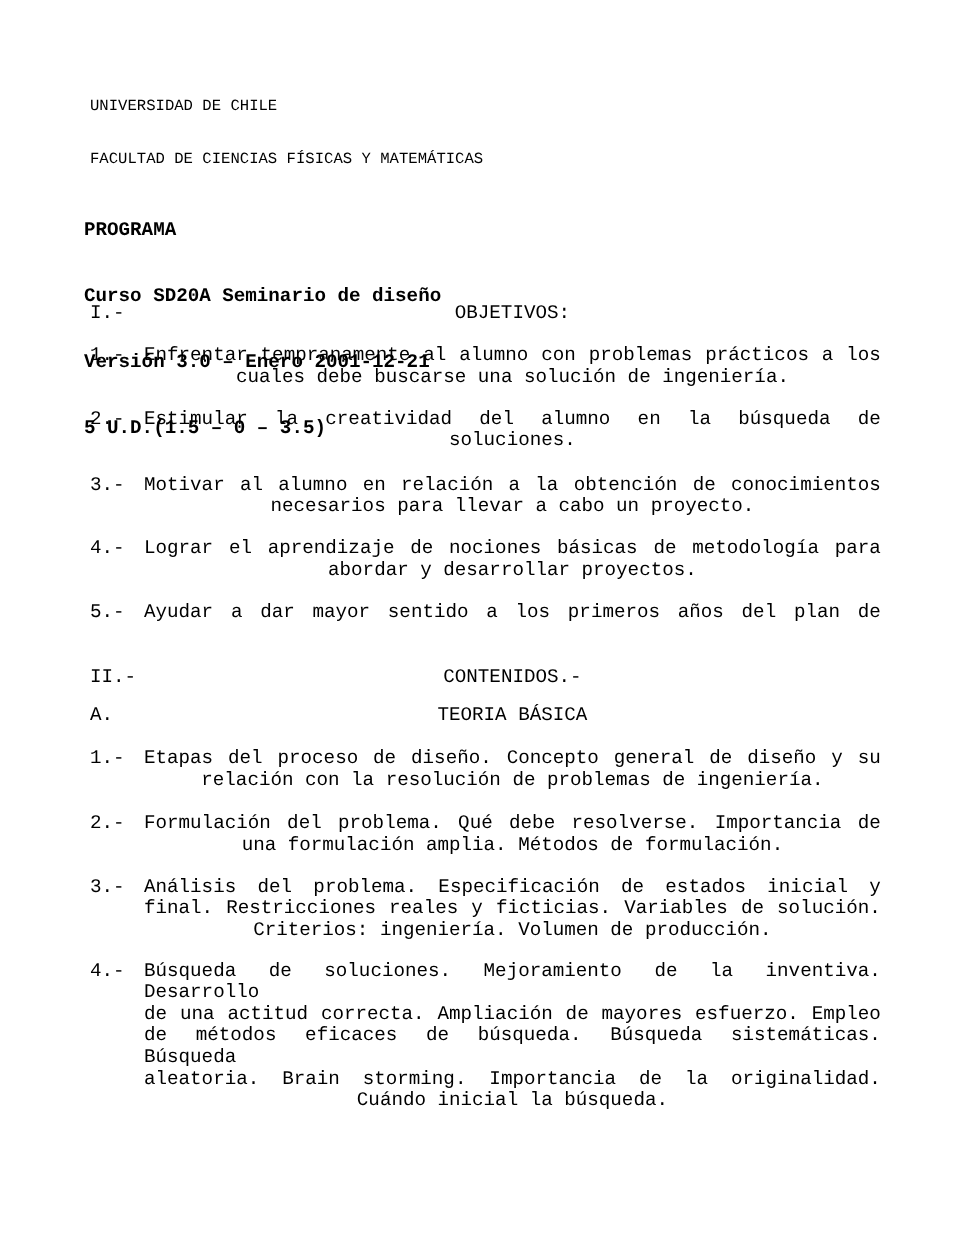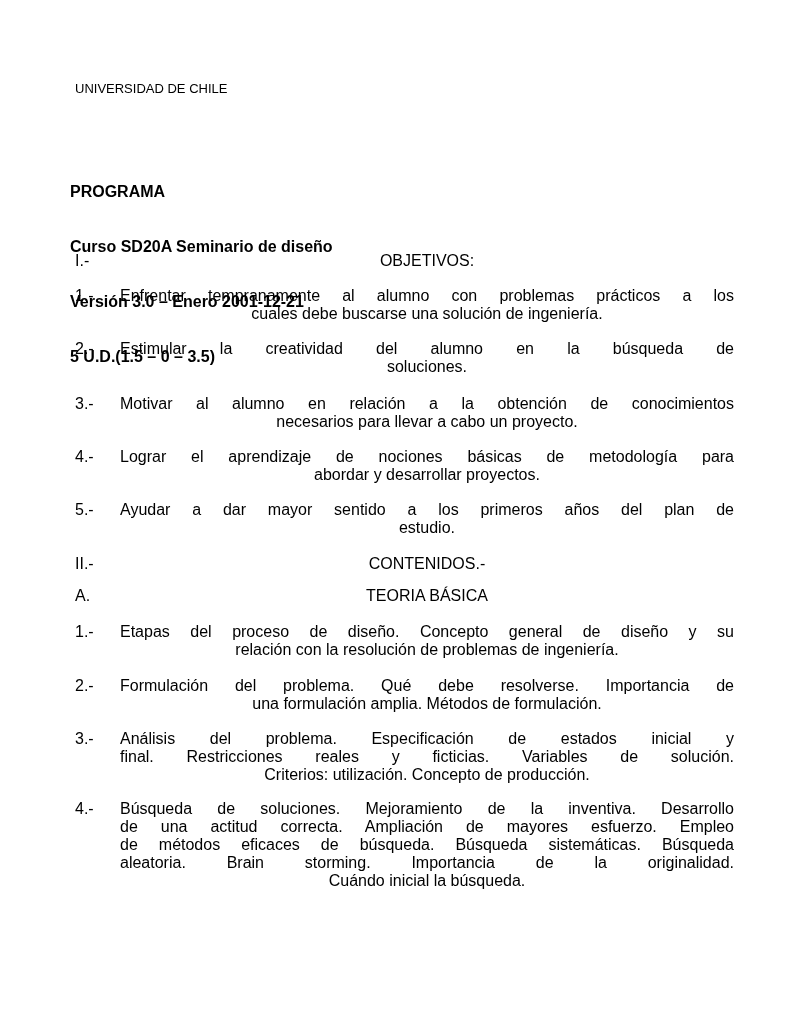--- a/index.html
+++ b/index.html
@@ -6,21 +6,21 @@
     margin: 0;
     padding: 0;
     background: #ffffff;
   }
   .page {
     position: relative;
     width: 800px;
     height: 1035px;
     background: #ffffff;
     color: #000000;
-    font-family: Liberation Sans, sans-serif;
+    font-family: Liberation Mono, monospace;
     font-size: 16px;
     overflow: hidden;
   }
   
   .doc-header {
     position: absolute;
     left: 75px;
     top: 53px;
     font-size: 13px;
     line-height: 14.6px;
@@ -75,20 +75,21 @@
   .y-teo-i3   { top: 730px; }
   .y-teo-i4   { top: 800px; }
 </style>
 </head>
 <body>
 
 <div class="page">
 
   <div class="doc-header">
     <div>UNIVERSIDAD DE CHILE</div>
+    <div>FACULTAD DE CIENCIAS FÍSICAS Y MATEMÁTICAS</div>
   </div>
 
   <div class="title-block">
     <div>PROGRAMA</div>
     <div>Curso SD20A Seminario de diseño</div>
     <div>Versión 3.0 – Enero 2001-12-21</div>
     <div>5 U.D.(1.5 – 0 – 3.5)</div>
   </div>
 
   <div class="row y-obj">
@@ -127,21 +128,20 @@
     <div class="body">
       <div class="line just">Lograr el aprendizaje de nociones básicas de metodología para</div>
       <div class="line">abordar y desarrollar proyectos.</div>
     </div>
   </div>
 
   <div class="row y-obj-i5">
     <span class="marker">5.-</span>
     <div class="body">
       <div class="line just">Ayudar a dar mayor sentido a los primeros años del plan de</div>
-      <div class="line">estudio.</div>
     </div>
   </div>
 
   <div class="row y-cont">
     <span class="marker">II.-</span>
     <div class="body">
         <div class="line">CONTENIDOS.-</div>
       </div>
   </div>
 
@@ -166,21 +166,21 @@
       <div class="line just">Formulación del problema. Qué debe resolverse. Importancia de</div>
       <div class="line">una formulación amplia. Métodos de formulación.</div>
     </div>
   </div>
 
   <div class="row y-teo-i3">
     <span class="marker">3.-</span>
     <div class="body">
       <div class="line just">Análisis del problema. Especificación de estados inicial y</div>
       <div class="line just">final. Restricciones reales y ficticias. Variables de solución.</div>
-      <div class="line">Criterios: utilización. Concepto de producción.</div>
+      <div class="line">Criterios: ingeniería. Volumen de producción.</div>
     </div>
   </div>
 
   <div class="row y-teo-i4">
     <span class="marker">4.-</span>
     <div class="body">
       <div class="line just">Búsqueda de soluciones. Mejoramiento de la inventiva. Desarrollo</div>
       <div class="line just">de una actitud correcta. Ampliación de mayores esfuerzo. Empleo</div>
       <div class="line just">de métodos eficaces de búsqueda. Búsqueda sistemáticas. Búsqueda</div>
       <div class="line just">aleatoria. Brain storming. Importancia de la originalidad.</div>

